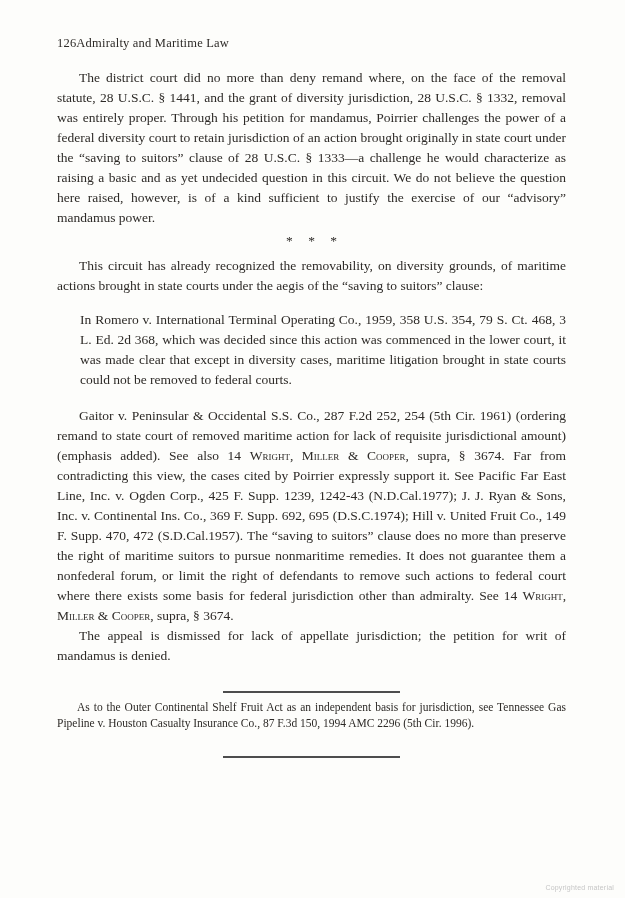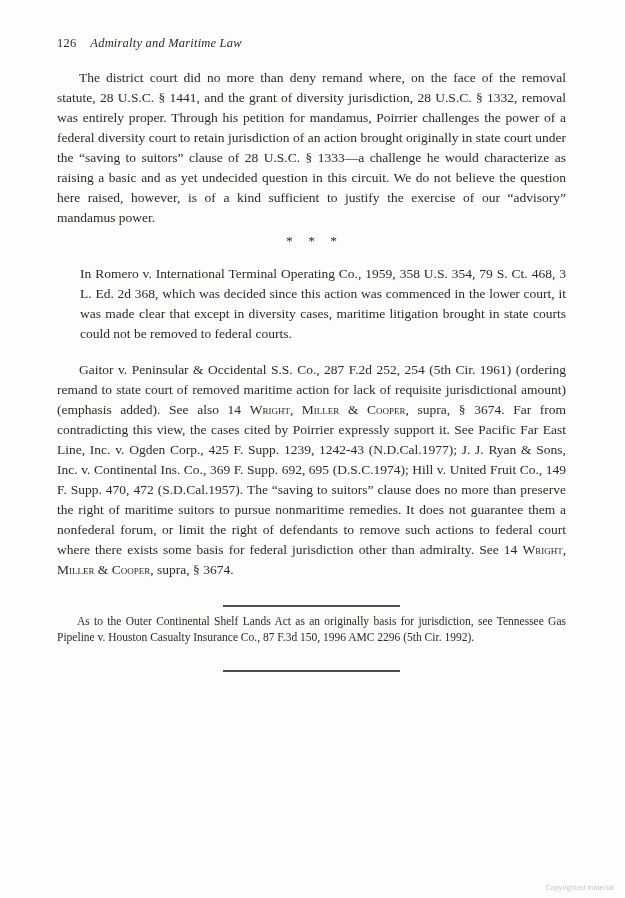--- a/index.html
+++ b/index.html
@@ -17,21 +17,21 @@
     overflow: hidden;
     box-sizing: border-box;
     padding: 36px 59px 0 57px;
   }
   .running-head {
     font-size: 12.5px;
     margin-bottom: 17px;
     letter-spacing: 0.2px;
   }
   .running-head .pgnum { font-style: normal; }
-  .running-head .btitle { font-style: italic; margin-left: 14px; }
+  .running-head .btitle { }
 
   .body-text { font-size: 13.5px; line-height: 20px; }
 
   p { margin: 0; text-align: justify; }
   p.indent { text-indent: 22px; }
 
   .stars {
     text-align: center;
     letter-spacing: 6px;
     font-size: 13.5px;
@@ -78,22 +78,24 @@
 
 <div class="page">
 
   <div class="running-head">
     <span class="pgnum">126</span><span class="btitle">Admiralty and Maritime Law</span>
   </div>
 
   <div class="body-text">
       <p class="paragraph indent"><span>The district court did no more than deny remand where, on the face of the removal statute, 28 U.S.C. § 1441, and the grant of diversity jurisdiction, 28 U.S.C. § 1332, removal was entirely proper. Through his petition for mandamus, Poirrier challenges the power of a federal diversity court to retain jurisdiction of an action brought originally in state court under the “saving to suitors” clause of 28 U.S.C. § 1333—a challenge he would characterize as raising a basic and as yet undecided question in this circuit. We do not believe the question here raised, however, is of a kind sufficient to justify the exercise of our “advisory” mandamus power.</span></p>
       <div class="stars">* * *</div>
+      <p class="paragraph indent"><span>This circuit has already recognized the removability, on diversity grounds, of maritime actions brought in state courts under the aegis of the “saving to suitors” clause:</span></p>
       <p class="blockquote"><span>In </span><span class="it">Romero v. International Terminal Operating Co.</span><span>, 1959, 358 U.S. 354, 79 S. Ct. 468, 3 L. Ed. 2d 368, which was decided since this action was commenced in the lower court, it was made clear that </span><span class="it">except in diversity cases,</span><span> maritime litigation brought in state courts could not be removed to federal courts.</span></p>
       <p class="paragraph indent"><span class="it">Gaitor v. Peninsular &amp; Occidental S.S. Co.</span><span>, 287 F.2d 252, 254 (5th Cir. 1961) (ordering remand to state court of removed maritime action for lack of requisite jurisdictional amount) (emphasis added). </span><span class="it">See also</span><span> 14 </span><span class="sc">Wright, Miller &amp; Cooper</span><span>, </span><span class="it">supra</span><span>, § 3674. Far from contradicting this view, the cases cited by Poirrier expressly support it. </span><span class="it">See Pacific Far East Line, Inc. v. Ogden Corp.</span><span>, 425 F. Supp. 1239, 1242-43 (N.D.Cal.1977); </span><span class="it">J. J. Ryan &amp; Sons, Inc. v. Continental Ins. Co.</span><span>, 369 F. Supp. 692, 695 (D.S.C.1974); </span><span class="it">Hill v. United Fruit Co.</span><span>, 149 F. Supp. 470, 472 (S.D.Cal.1957). The “saving to suitors” clause does no more than preserve the right of maritime suitors to pursue nonmaritime remedies. It does not guarantee them a nonfederal forum, or limit the right of defendants to remove such actions to federal court where there exists some basis for federal jurisdiction other than admiralty. </span><span class="it">See</span><span> 14 </span><span class="sc">Wright, Miller &amp; Cooper</span><span>, </span><span class="it">supra</span><span>, § 3674.</span></p>
+      <p class="paragraph indent"><span>The appeal is dismissed for lack of appellate jurisdiction; the petition for writ of mandamus is denied.</span></p>
       <hr class="rule">
-      <p class="note-paragraph indent"><span>As to the Outer Continental Shelf Lands Act as an originally basis for jurisdiction, </span><span class="it">see Tennessee Gas Pipeline v. Houston Casualty Insurance Co.</span><span>, 87 F.3d 150, 1996 AMC 2296 (5th Cir. 1992).</span></p>
+      <p class="note-paragraph indent"><span>As to the Outer Continental Shelf Fruit Act as an independent basis for jurisdiction, </span><span class="it">see Tennessee Gas Pipeline v. Houston Casualty Insurance Co.</span><span>, 87 F.3d 150, 1994 AMC 2296 (5th Cir. 1996).</span></p>
       <hr class="rule">
     </div>
 
   <div class="watermark">Copyrighted material</div>
 
 </div>
 
 </body></html>

